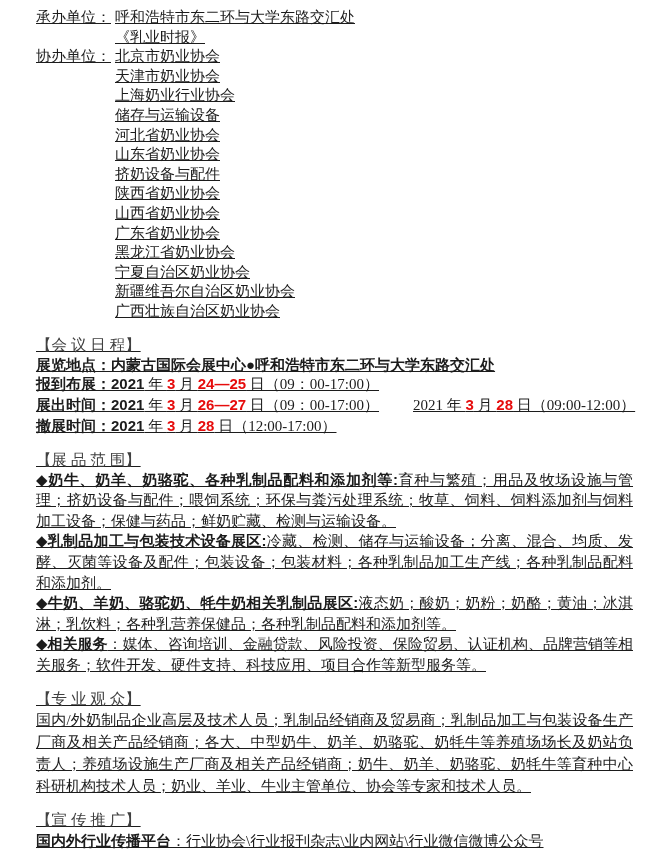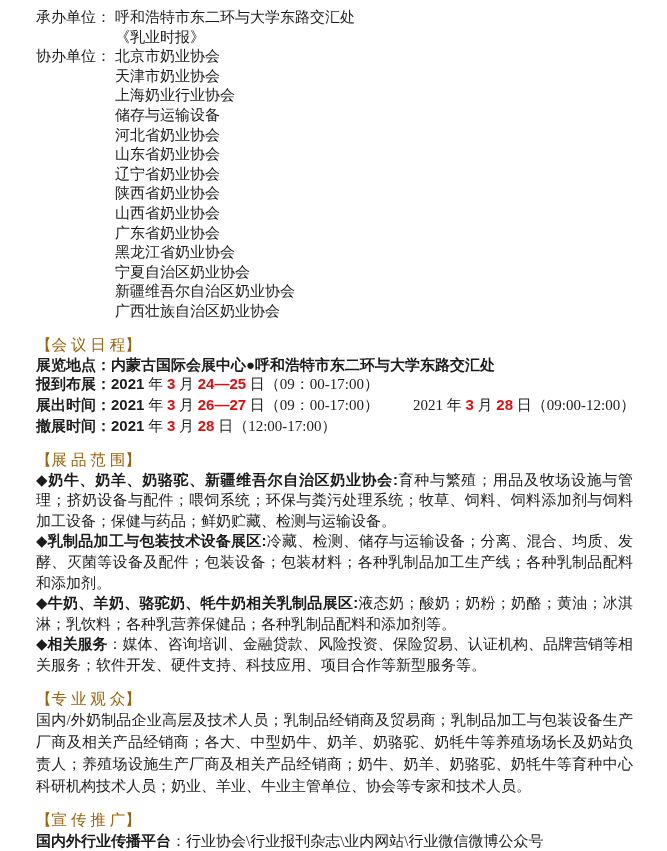--- a/index.html
+++ b/index.html
@@ -11,35 +11,36 @@
     width: 667px;
     height: 851px;
     overflow: hidden;
     font-family: "Liberation Serif", "DejaVu Serif", serif;
     font-size: 15px;
     line-height: 19.6px;
     color: #1c1c1c;
   }
   .doc {
     padding: 8px 34px 0 36px;
+    text-decoration: underline;
   }
   
   .org-row {
     display: flex;
     align-items: flex-start;
   }
   .org-label {
     flex: none;
     width: 79px;
   }
   .org-values { flex: 1; }
   .org-values > div { white-space: nowrap; }
   
   .sec-header {
-    color: #a16207;
+    color: #404040;
     margin: 0;
     font-weight: normal;
     font-size: 15.5px;
     line-height: 20px;
   }
   .section { margin-top: 13px; }
   
   .sch-row {
     line-height: 19.8px;
     white-space: nowrap;
@@ -96,21 +97,21 @@
     </div>
     <div class="org-row">
       <span class="org-label">协办单位：</span>
       <div class="org-values">
         <div>北京市奶业协会</div>
         <div>天津市奶业协会</div>
         <div>上海奶业行业协会</div>
         <div>储存与运输设备</div>
         <div>河北省奶业协会</div>
         <div>山东省奶业协会</div>
-        <div>辽宁省奶业协会</div>
+        <div>挤奶设备与配件</div>
         <div>陕西省奶业协会</div>
         <div>山西省奶业协会</div>
         <div>广东省奶业协会</div>
         <div>黑龙江省奶业协会</div>
         <div>宁夏自治区奶业协会</div>
         <div>新疆维吾尔自治区奶业协会</div>
         <div>广西壮族自治区奶业协会</div>
       </div>
     </div>
   </div>
@@ -121,21 +122,21 @@
 
     <div class="sch-row"><span class="sch-label">报到布展：</span><span class="num-b">2021</span><span> 年 </span><span class="num-r">3</span><span> 月 </span><span class="num-r">24—25</span><span> 日（09：00-17:00）</span></div>
 
     <div class="sch-row"><span class="sch-label">展出时间：</span><span class="num-b">2021</span><span> 年 </span><span class="num-r">3</span><span> 月 </span><span class="num-r">26—27</span><span> 日（09：00-17:00）</span><span class="part2">2021 年 </span><span class="num-r">3</span><span> 月 </span><span class="num-r">28</span><span> 日（09:00-12:00）</span></div>
 
     <div class="sch-row"><span class="sch-label">撤展时间：</span><span class="num-b">2021</span><span> 年 </span><span class="num-r">3</span><span> 月 </span><span class="num-r">28</span><span> 日（12:00-17:00）</span></div>
   </div>
 
   <div class="section">
     <h3 class="sec-header">【展 品 范 围】</h3>
-    <p class="para"><span class="lead">◆奶牛、奶羊、奶骆驼、新疆维吾尔自治区奶业协会:</span><span>育种与繁殖；用品及牧场设施与管理；挤奶设备与配件；喂饲系统；环保与粪污处理系统；牧草、饲料、饲料添加剂与饲料加工设备；保健与药品；鲜奶贮藏、检测与运输设备。</span></p>
+    <p class="para"><span class="lead">◆奶牛、奶羊、奶骆驼、各种乳制品配料和添加剂等:</span><span>育种与繁殖；用品及牧场设施与管理；挤奶设备与配件；喂饲系统；环保与粪污处理系统；牧草、饲料、饲料添加剂与饲料加工设备；保健与药品；鲜奶贮藏、检测与运输设备。</span></p>
     <p class="para"><span class="lead">◆乳制品加工与包装技术设备展区:</span><span>冷藏、检测、储存与运输设备；分离、混合、均质、发酵、灭菌等设备及配件；包装设备；包装材料；各种乳制品加工生产线；各种乳制品配料和添加剂。</span></p>
     <p class="para"><span class="lead">◆牛奶、羊奶、骆驼奶、牦牛奶相关乳制品展区:</span><span>液态奶；酸奶；奶粉；奶酪；黄油；冰淇淋；乳饮料；各种乳营养保健品；各种乳制品配料和添加剂等。</span></p>
     <p class="para"><span class="lead">◆相关服务</span><span>：媒体、咨询培训、金融贷款、风险投资、保险贸易、认证机构、品牌营销等相关服务；软件开发、硬件支持、科技应用、项目合作等新型服务等。</span></p>
   </div>
 
   <div class="section">
     <h3 class="sec-header">【专 业 观 众】</h3>
     <p class="aud-para">国内/外奶制品企业高层及技术人员；乳制品经销商及贸易商；乳制品加工与包装设备生产厂商及相关产品经销商；各大、中型奶牛、奶羊、奶骆驼、奶牦牛等养殖场场长及奶站负责人；养殖场设施生产厂商及相关产品经销商；奶牛、奶羊、奶骆驼、奶牦牛等育种中心科研机构技术人员；奶业、羊业、牛业主管单位、协会等专家和技术人员。</p>
   </div>
 

